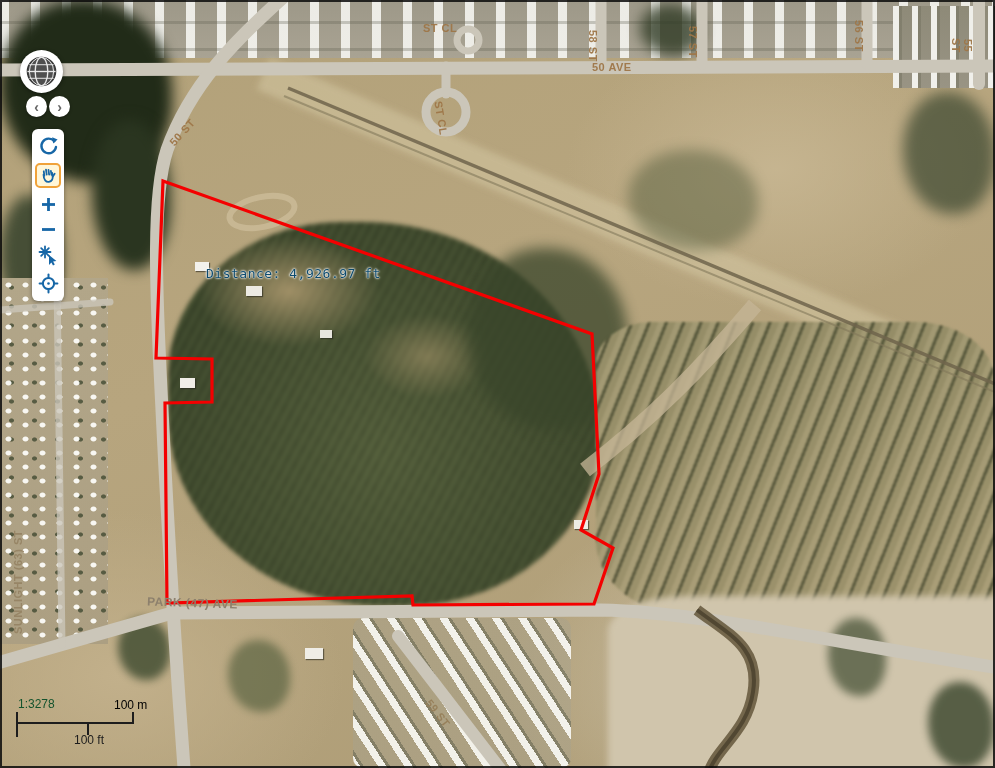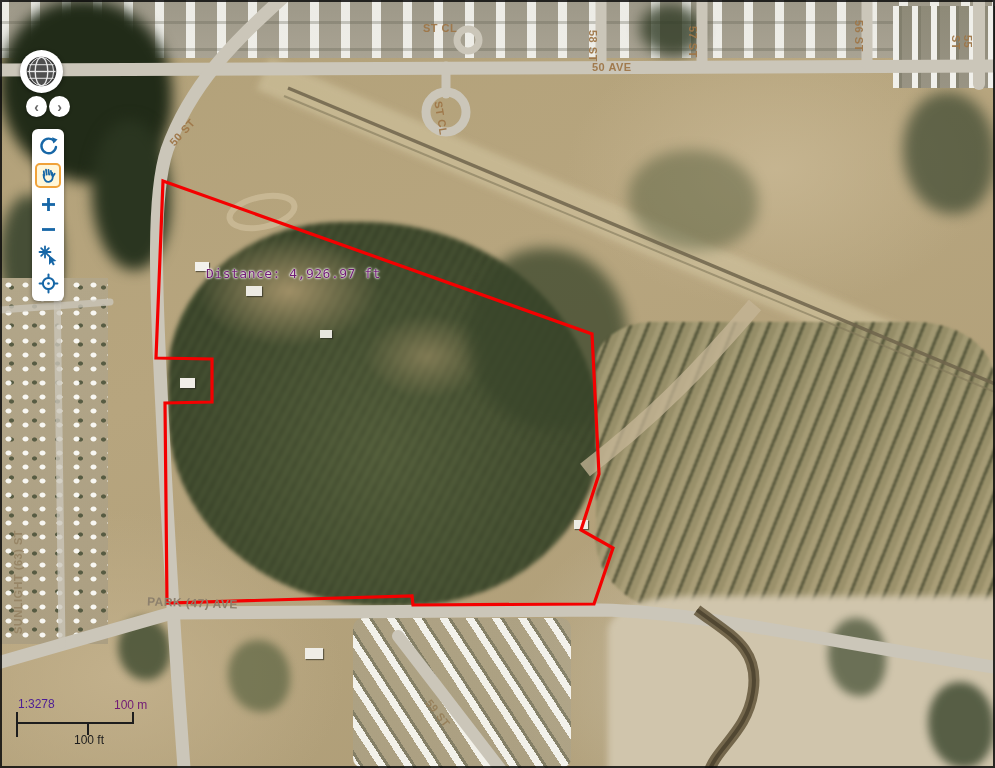--- a/index.html
+++ b/index.html
@@ -107,35 +107,35 @@
       <path d="M288,88 L995,384" stroke="rgba(110,100,75,.85)" stroke-width="3.5" fill="none"></path>
       <path d="M284,96 L995,392" stroke="rgba(130,120,90,.6)" stroke-width="2" fill="none"></path>
     </g>
     <g fill="none">
       <path d="M697,610 C730,635 760,648 753,692 C747,733 715,748 708,775" stroke="#695c41" stroke-width="11" opacity=".9"></path>
       <path d="M697,610 C730,635 760,648 753,692 C747,733 715,748 708,775" stroke="#4e4430" stroke-width="4" opacity=".9"></path>
     </g>
     <polygon points="163,181 592,334 599,474 581,530 613,548 594,604 413,605 412,596 167,603 165,403 212,402 212,359 156,358" fill="none" stroke="#f40000" stroke-width="3.2" stroke-linejoin="miter"></polygon>
   </svg>
 
-  <div style="position:absolute;inset:0;z-index:6;pointer-events:none;font-weight:bold;font-size:11px;letter-spacing:.5px;color:rgba(158,118,72,.95);">
+  <div style="position:absolute;inset:0;z-index:6;pointer-events:none;font-weight:bold;font-size:11px;letter-spacing:.5px;color:rgba(158,118,72,.95);text-align:center;">
     <div style="position:absolute;left:423px;top:22px;">ST CL</div>
     <div style="position:absolute;left:546px;top:61px;padding-left:46px;">50 AVE</div>
     <div style="position:absolute;left:599px;top:30px;transform-origin:0 0;transform:rotate(90deg);">58 ST</div>
     <div style="position:absolute;left:699px;top:26px;transform-origin:0 0;transform:rotate(90deg);">57 ST</div>
     <div style="position:absolute;left:865px;top:20px;transform-origin:0 0;transform:rotate(90deg);">56 ST</div>
     <div style="position:absolute;left:974px;top:35px;transform-origin:0 0;transform:rotate(90deg);">55 ST</div>
     <div style="position:absolute;left:167px;top:140px;transform-origin:0 0;transform:rotate(-48deg);">50 ST</div>
     <div style="position:absolute;left:444px;top:100px;transform-origin:0 0;transform:rotate(80deg);">ST CL</div>
     <div style="position:absolute;left:12px;top:634px;transform-origin:0 0;transform:rotate(-90deg);color:rgba(150,132,100,.95);">SUNLIGHT (63) ST</div>
     <div style="position:absolute;left:147px;top:596px;font-size:12px;transform:rotate(2deg);color:rgba(140,128,108,.98);">PARK (47) AVE</div>
     <div style="position:absolute;left:433px;top:697px;transform-origin:0 0;transform:rotate(52deg);color:rgba(150,126,88,.95);">59 ST</div>
   </div>
 
-  <div style="position:absolute;left:206px;top:266px;z-index:7;font-family:'DejaVu Sans Mono',monospace;font-size:13px;color:#701a75;
+  <div style="position:absolute;left:206px;top:266px;z-index:7;font-family:'DejaVu Sans Mono',monospace;font-size:13px;color:#0c4a6e;
               text-shadow:0 0 2px #fff,0 0 2px #fff,0 0 3px rgba(255,255,255,.8);letter-spacing:.5px;">Distance: 4,926.97 ft</div>
 
   <div style="position:absolute;left:0;top:0;z-index:20;">
     <div style="position:absolute;left:20px;top:50px;width:43px;height:43px;border-radius:50%;background:#fff;
                 box-shadow:0 1px 4px rgba(0,0,0,.45);display:flex;align-items:center;justify-content:center;cursor:pointer;">
       <svg width="33" height="33" viewBox="0 0 34 34">
         <circle cx="17" cy="17" r="14.5" fill="#4f4f4f" stroke="#353535" stroke-width="1.5"></circle>
         <ellipse cx="17" cy="17" rx="6.5" ry="14.5" fill="none" stroke="#e9e9e9" stroke-width="1.4"></ellipse>
         <ellipse cx="17" cy="17" rx="12.5" ry="14.5" fill="none" stroke="#e9e9e9" stroke-width="1"></ellipse>
         <line x1="2.5" y1="17" x2="31.5" y2="17" stroke="#e9e9e9" stroke-width="1.4"></line>
@@ -210,20 +210,20 @@
 
   <div style="position:absolute;left:14px;top:695px;z-index:20;width:160px;height:55px;">
     <svg width="160" height="55" viewBox="0 0 160 55" style="position:absolute;left:0;top:0;">
       <g stroke="#1d1d1d" stroke-width="2" fill="none">
         <line x1="3" y1="17" x2="3" y2="42"></line>
         <line x1="2" y1="28" x2="120" y2="28"></line>
         <line x1="119" y1="17" x2="119" y2="28"></line>
         <line x1="74" y1="28" x2="74" y2="40"></line>
       </g>
     </svg>
-    <div style="position:absolute;left:4px;top:2px;font-size:12px;color:#4c1d95;">1:3278</div>
-    <div style="position:absolute;left:100px;top:3px;font-size:12px;color:#701a75;">100 m</div>
+    <div style="position:absolute;left:4px;top:2px;font-size:12px;color:#14532d;">1:3278</div>
+    <div style="position:absolute;left:100px;top:3px;font-size:12px;color:#000000;">100 m</div>
     <div style="position:absolute;left:60px;top:38px;font-size:12px;color:#1d1d1d;">100 ft</div>
   </div>
 
 
   <div style="position:absolute;inset:0;z-index:40;pointer-events:none;box-shadow:inset 0 0 0 2px rgba(10,10,10,.85);"></div>
 </div>
 
 </body></html>

